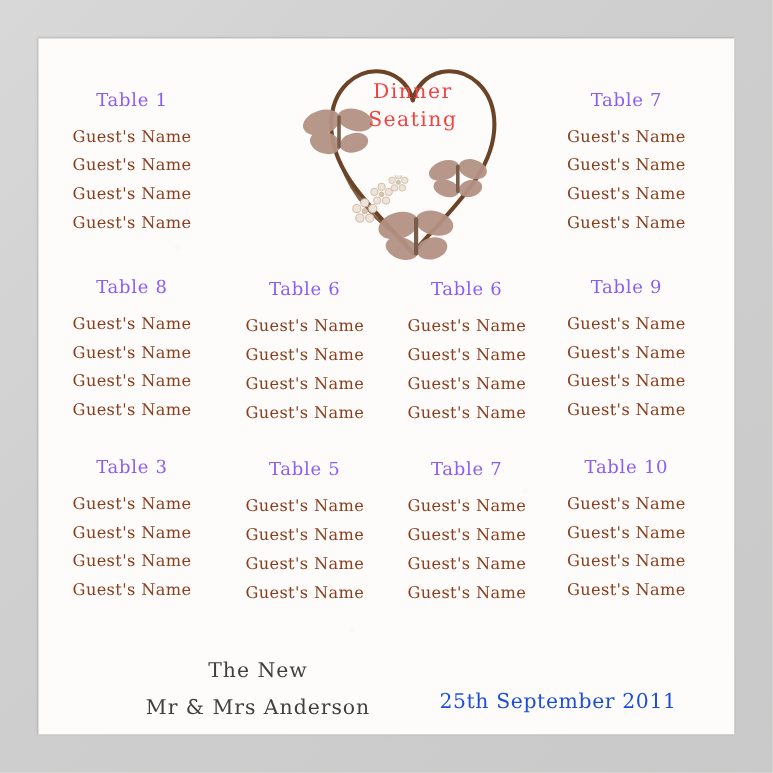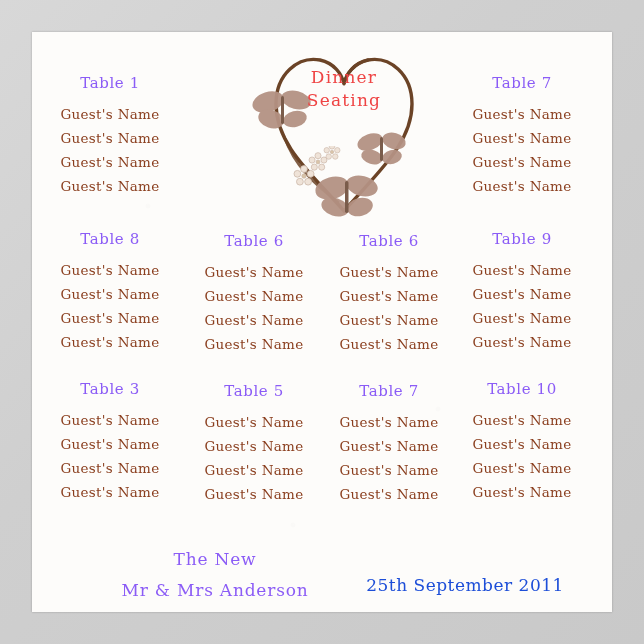--- a/index.html
+++ b/index.html
@@ -78,21 +78,21 @@
   .guests {
     margin-top: 10px;
   }
 
   .footer-left {
     position: absolute;
     left: 68px;
     top: 512px;
     width: 230px;
     text-align: center;
-    color: #8b5cf6;
+    color: #404040;
     font-size: 17px;
     letter-spacing: 0.8px;
     line-height: 31px;
   }
   .footer-right {
     position: absolute;
     left: 318px;
     top: 543px;
     width: 230px;
     text-align: center;

